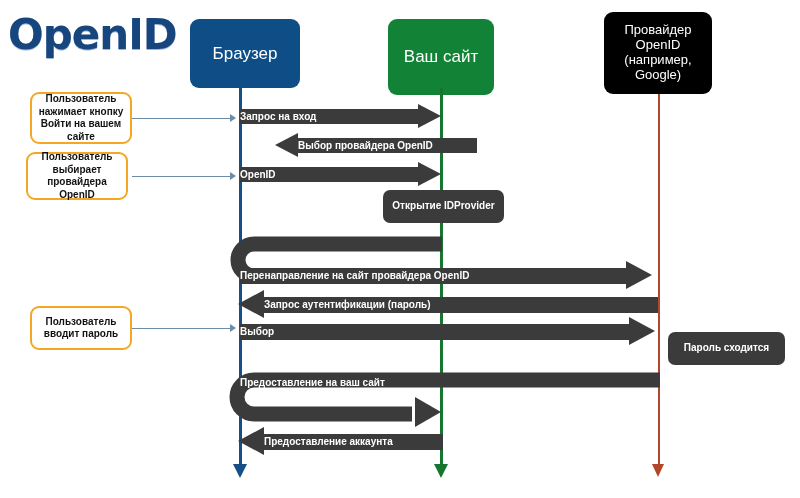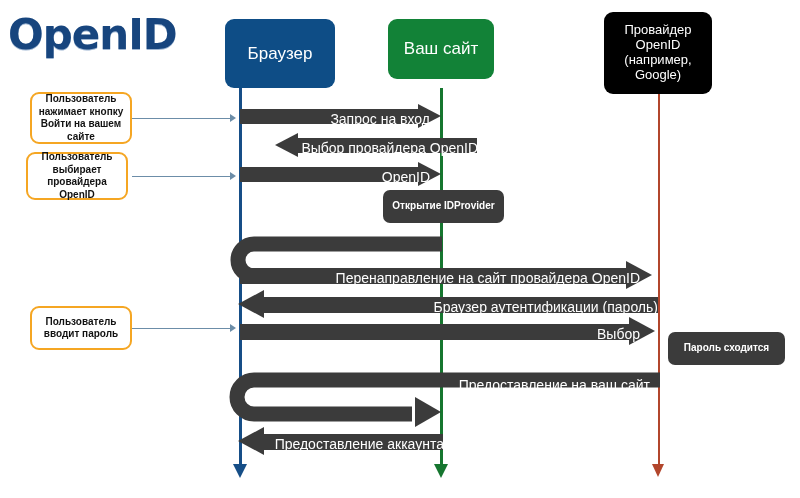--- a/index.html
+++ b/index.html
@@ -31,22 +31,22 @@
     position:absolute;
     border-radius:9px;
     color:#ffffff;
     text-align:center;
     display:flex;align-items:center;justify-content:center;
     font-weight:normal;
     line-height:1.15;
     box-sizing:border-box;
     padding:3px 5px;
   }
-  .actor-browser{ left:190px;top:19px;width:110px;height:69px;background:#0e4d86;font-size:17px;margin-left:35px;}
-  .actor-site   { left:388px;top:19px;width:106px;height:60px;background:#128237;font-size:17px;}
+  .actor-browser{ left:190px;top:19px;width:110px;height:69px;background:#0e4d86;font-size:17px;}
+  .actor-site   { left:388px;top:19px;width:106px;height:76px;background:#128237;font-size:17px;}
   .actor-idp    { left:604px;top:12px;width:108px;height:82px;background:#000000;font-size:13px;}
   
   .lifeline{position:absolute;width:3px;}
   .ll-browser{left:239px;top:88px;height:383px;background:#164e87;}
   .ll-site   {left:440px;top:88px;height:383px;background:#16762f;}
   .ll-idp    {left:658px;top:94px;height:377px;width:2px;background:#b2462c;}
   .ll-arrow{position:absolute;width:0;height:0;border-left:7px solid transparent;border-right:7px solid transparent;}
   .lla-browser{left:233px;top:464px;border-top:14px solid #164e87;}
   .lla-site   {left:434px;top:464px;border-top:14px solid #16762f;}
   .lla-idp    {left:652px;top:464px;border-top:13px solid #b2462c;border-left-width:6px;border-right-width:6px;}
@@ -74,23 +74,23 @@
   
   .msg{position:absolute;height:0;}
   .msg .bar{
     position:absolute;top:0;left:0;height:100%;
     background:#3b3b3b;
   }
   .msg .head{position:absolute;width:0;height:0;}
   .msg .label{
     position:absolute;
     color:#ffffff;
-    font-size:14px;font-weight:normal;
+    font-size:10px;font-weight:bold;
     white-space:nowrap;
-    text-align:right;
+    text-align:left;
     line-height:1;
   }
   
   .action-box{
     position:absolute;
     background:#3b3b3b;
     border-radius:7px;
     color:#fff;
     font-size:10px;font-weight:bold;
     line-height:1.25;
@@ -171,21 +171,21 @@
   </svg>
   <div class="msg" style="left:240px;top:268px;width:430px;height:16px;">
     <div class="bar" style="width:390px;"></div>
     <div class="head" style="left:386px;top:-7px;border-top:14px solid transparent;border-bottom:14px solid transparent;border-left:26px solid #3b3b3b;"></div>
     <div class="label" style="left:0;top:3px;width:400px;">Перенаправление на сайт провайдера OpenID</div>
   </div>
 
   <div class="msg" style="left:240px;top:297px;width:430px;height:16px;">
     <div class="bar" style="left:23px;width:395px;"></div>
     <div class="head" style="left:-2px;top:-7px;border-top:14px solid transparent;border-bottom:14px solid transparent;border-right:26px solid #3b3b3b;"></div>
-    <div class="label" style="left:24px;top:3px;width:394px;">Браузер аутентификации (пароль)</div>
+    <div class="label" style="left:24px;top:3px;width:394px;">Запрос аутентификации (пароль)</div>
   </div>
 
   <div class="msg" style="left:240px;top:324px;width:430px;height:16px;">
     <div class="bar" style="width:393px;"></div>
     <div class="head" style="left:389px;top:-7px;border-top:14px solid transparent;border-bottom:14px solid transparent;border-left:26px solid #3b3b3b;"></div>
     <div class="label" style="left:0;top:3px;width:400px;">Выбор</div>
   </div>
 
   <div class="action-box ab-passmatch">
     <span>Пароль сходится</span>

